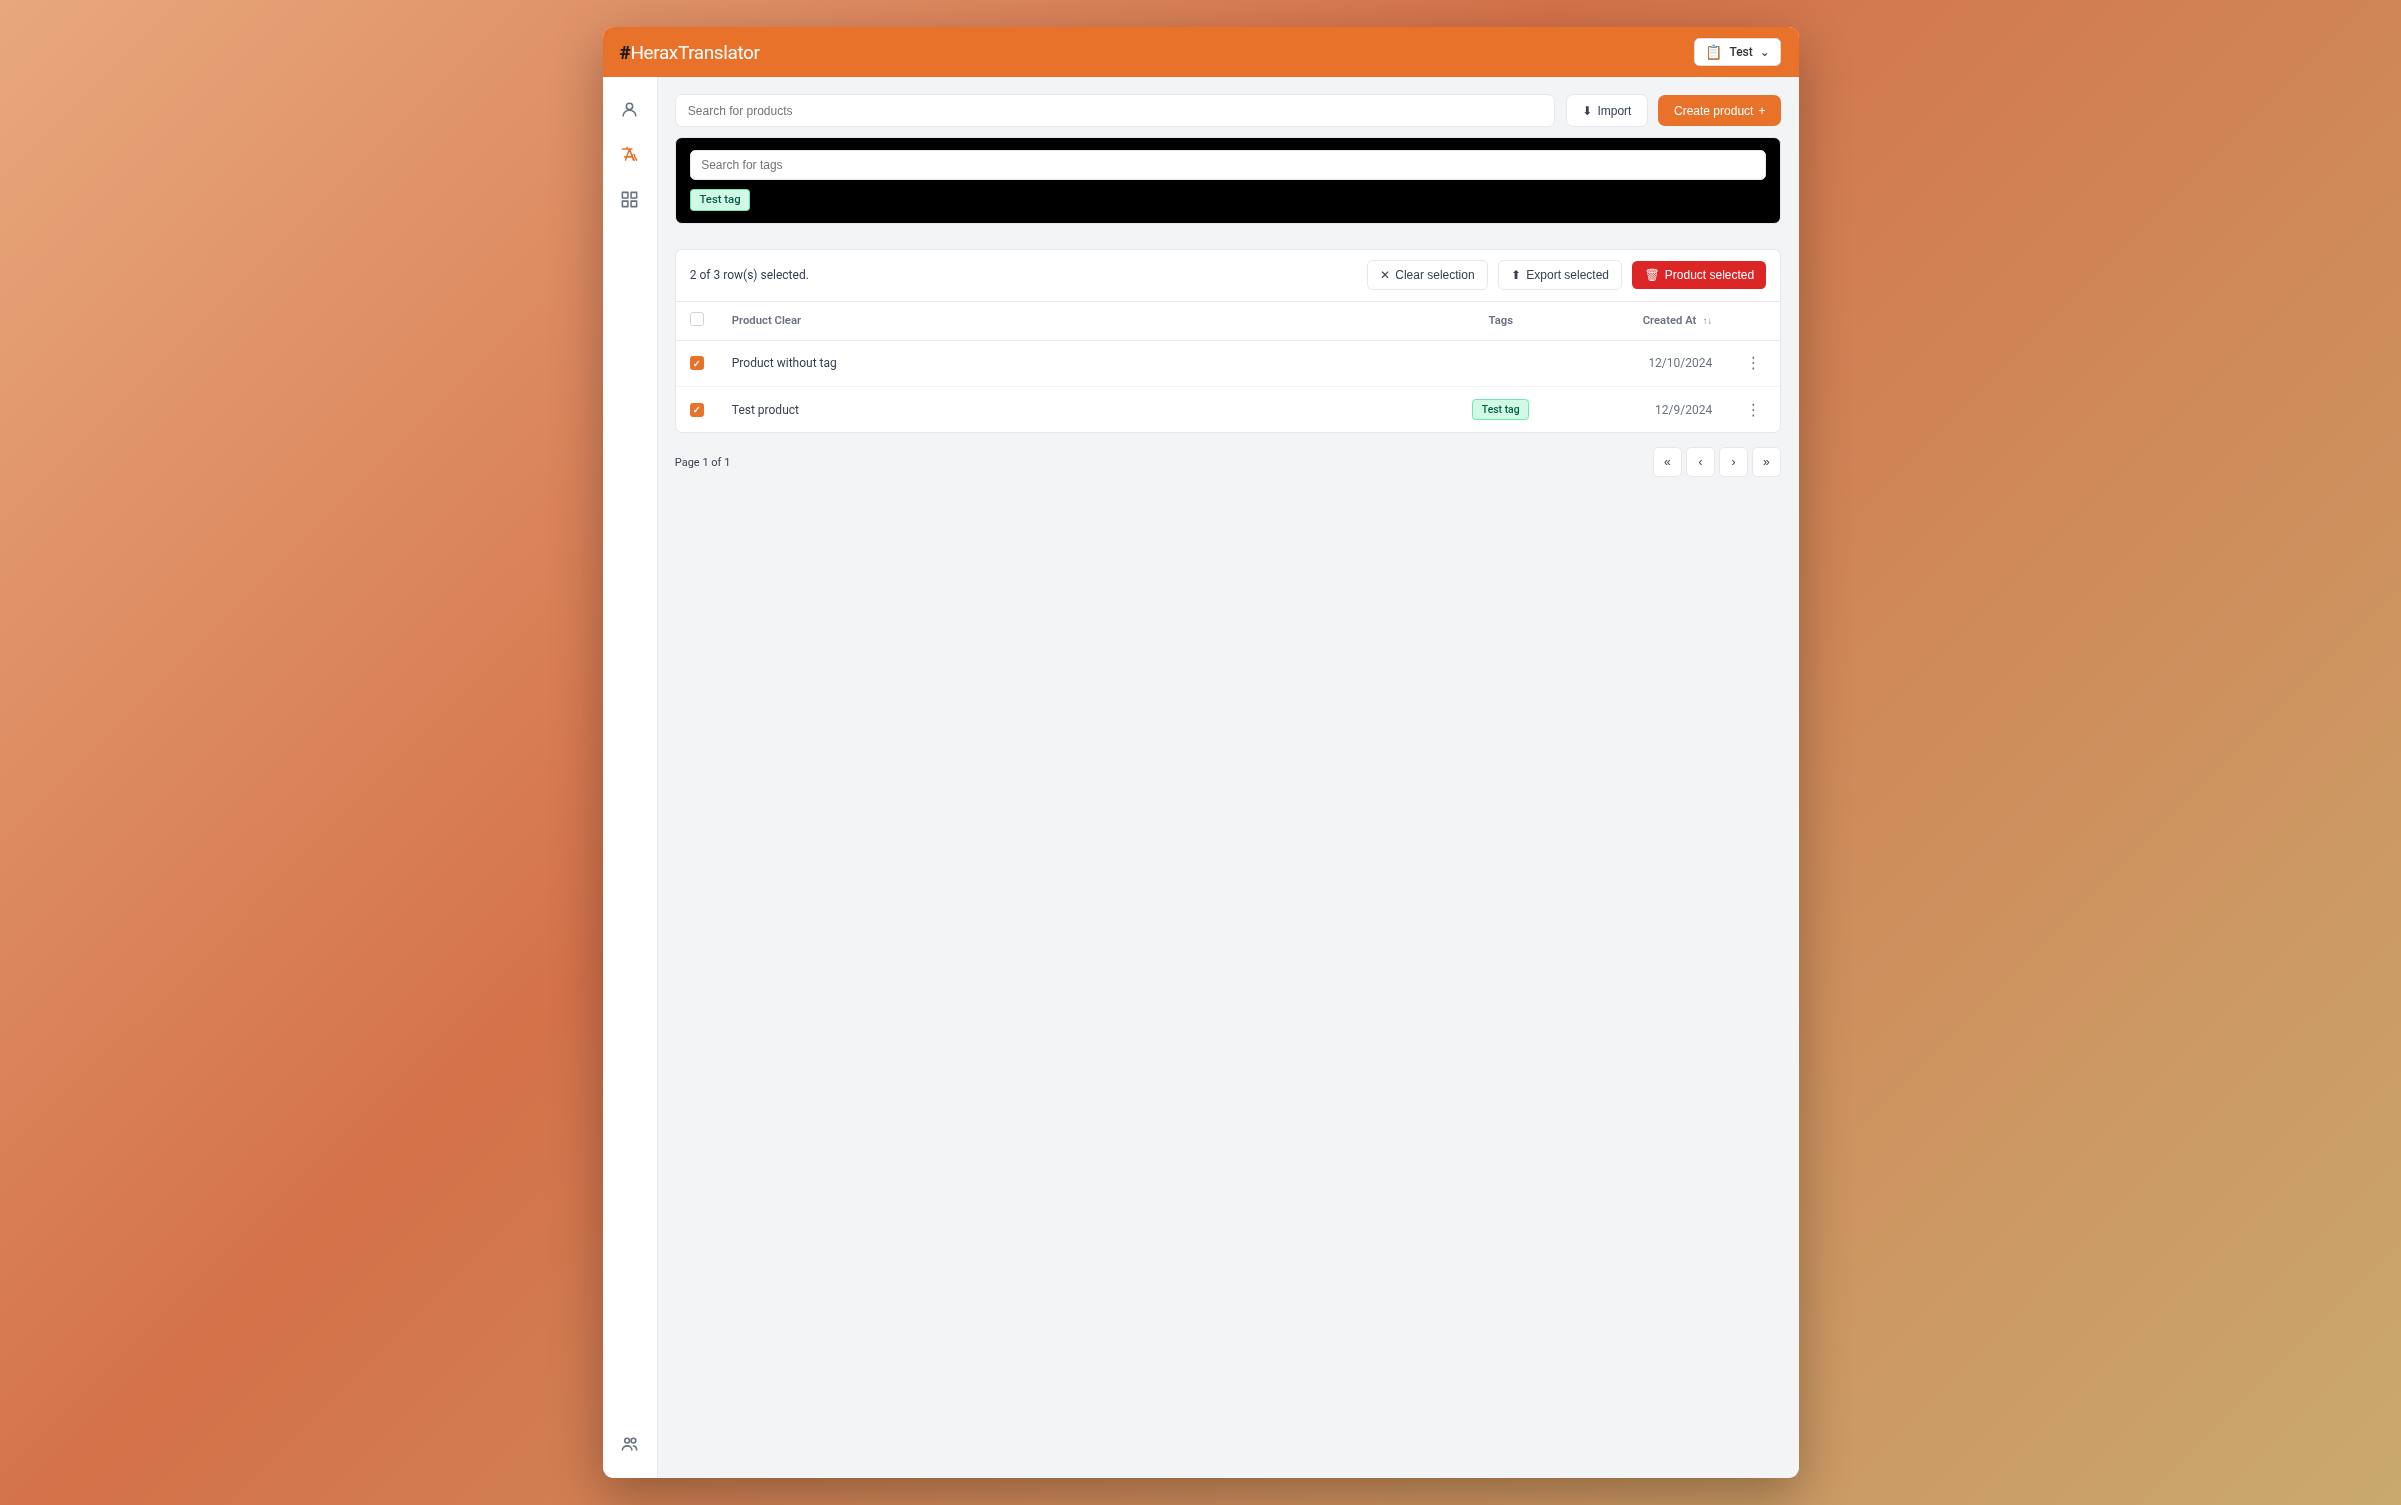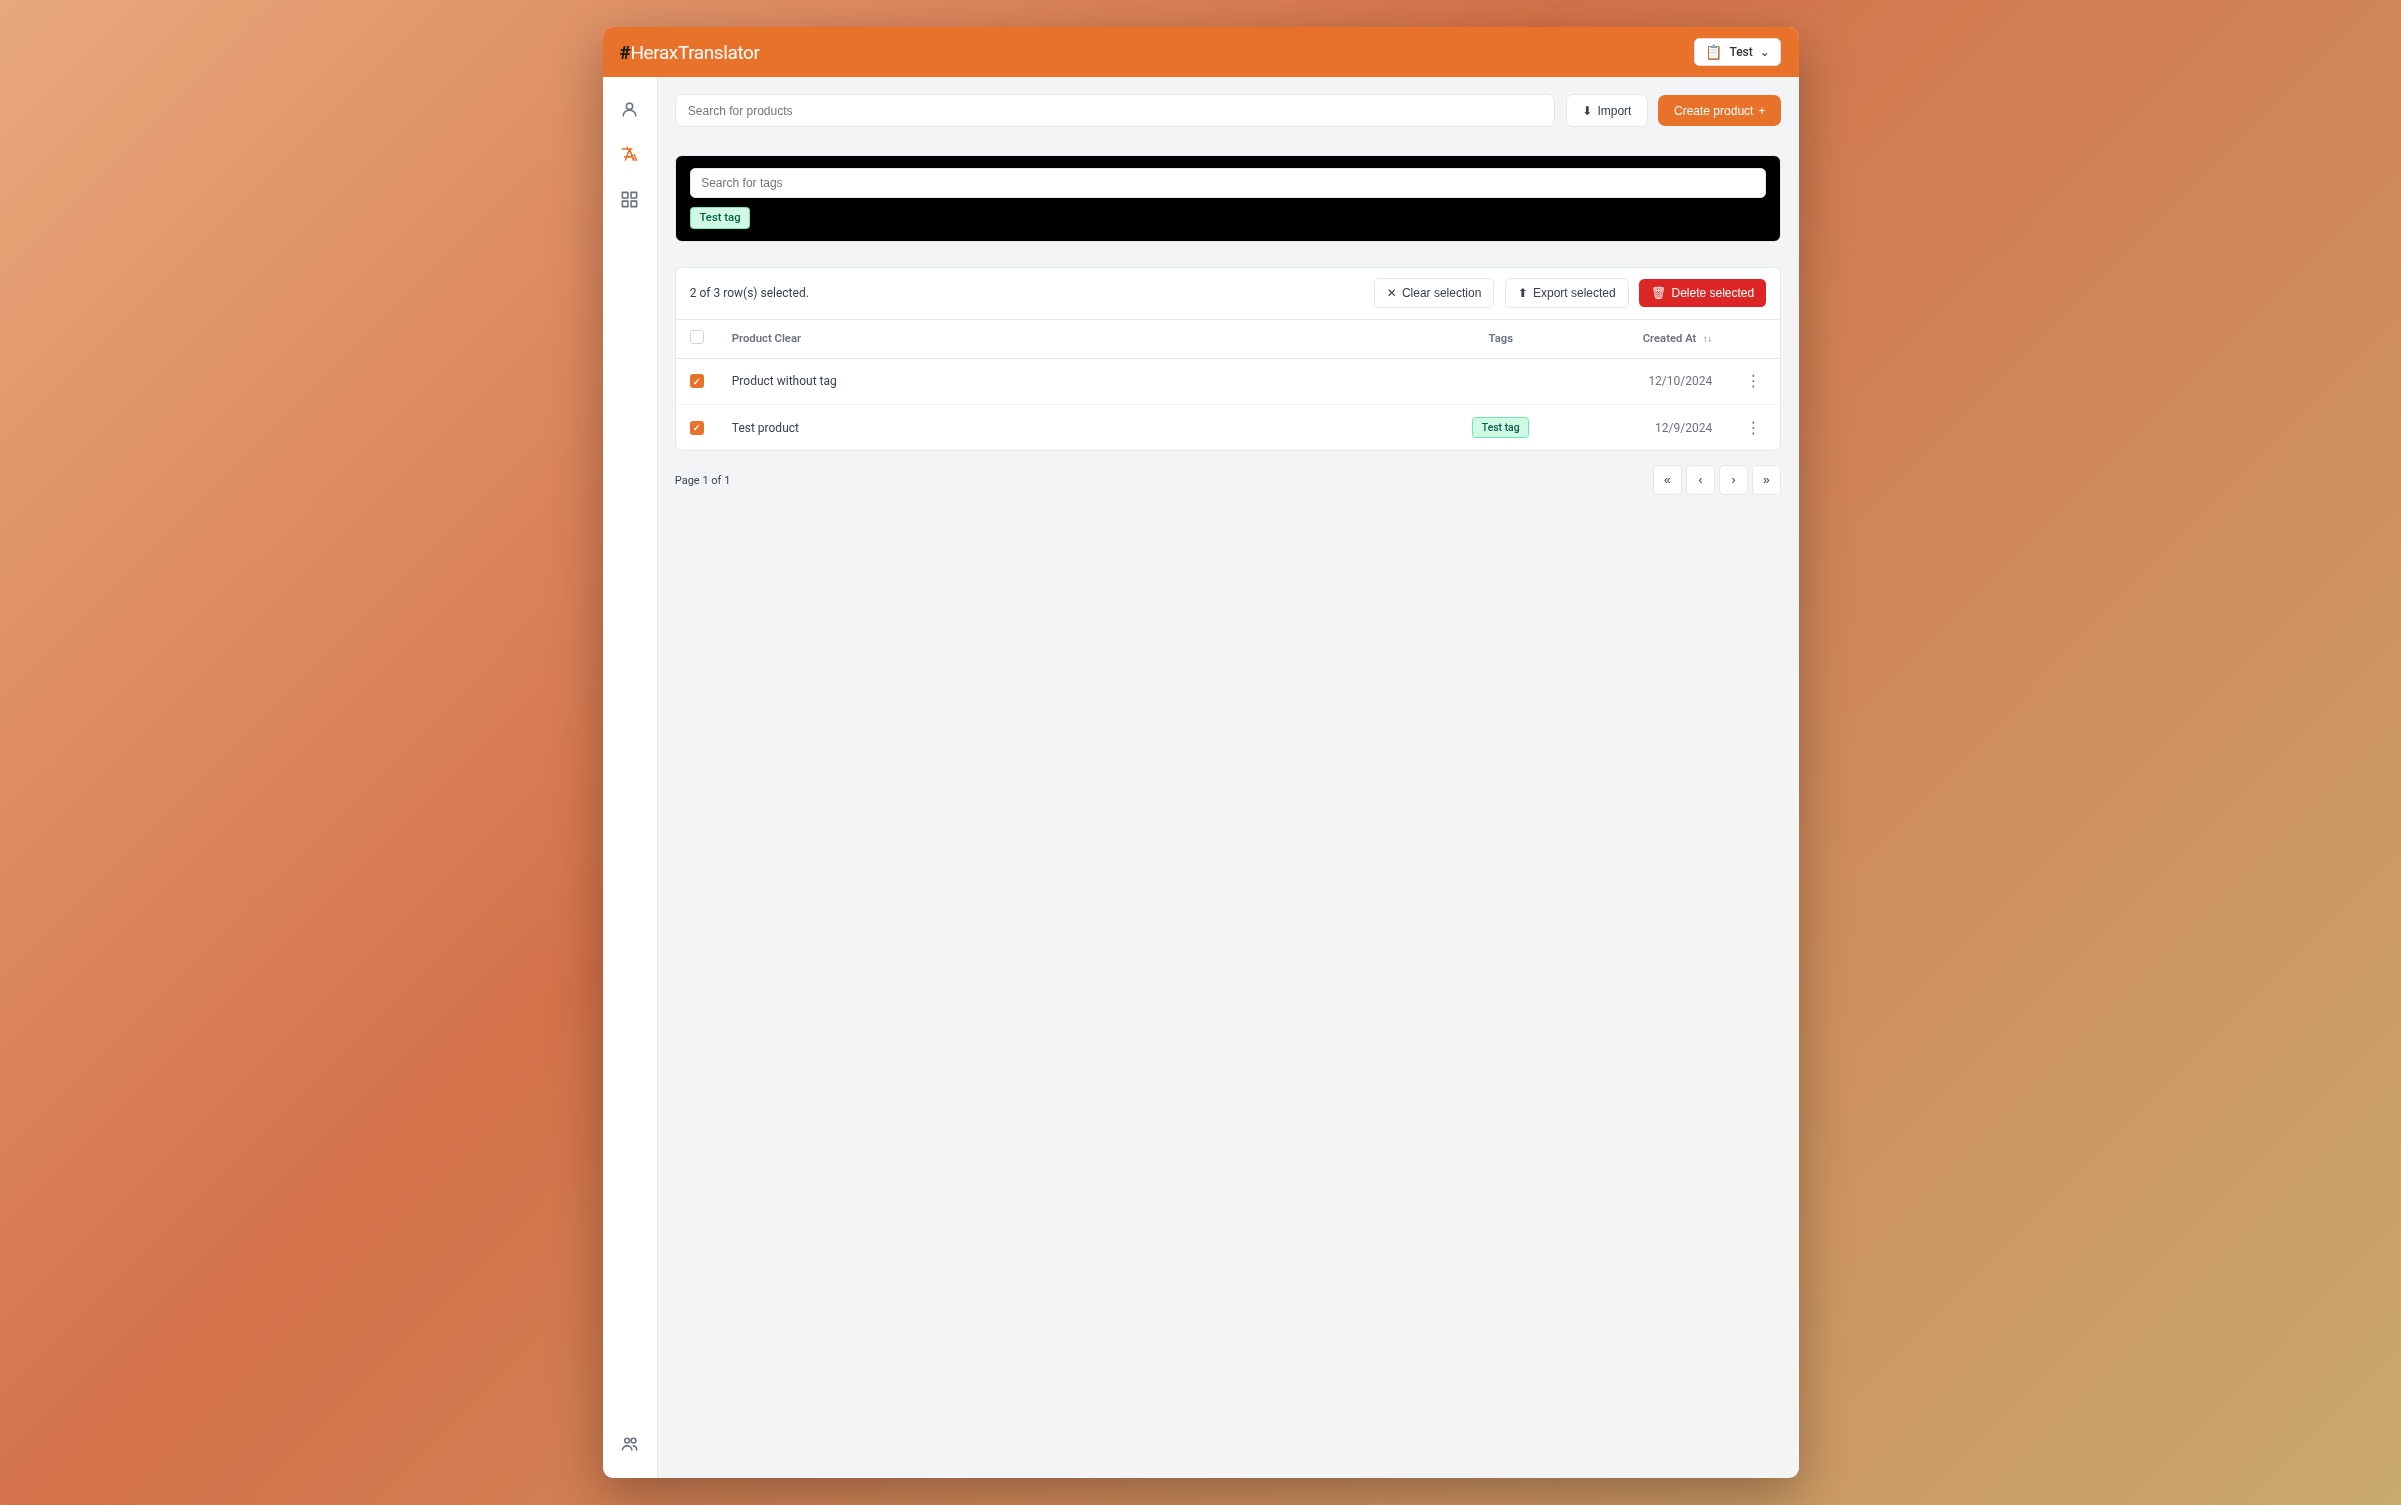--- a/index.html
+++ b/index.html
@@ -91,21 +91,21 @@
     .content {
       flex: 1;
       padding: 17.3px;
       overflow-y: auto;
       background: #f3f4f6;
     }
     
     .top-bar {
       display: flex;
       gap: 10.4px;
-      margin-bottom: 28px;
+      margin-bottom: 10px;
       align-items: center;
     }
     .search-input {
       flex: 1;
       padding: 8.7px 12px;
       border: 0.9px solid #e5e7eb;
       border-radius: 7px;
       font-size: 12px;
       color: #9ca3af;
       background: #fff;
@@ -422,21 +422,21 @@
           <button class="toolbar-btn">
             <span>✕</span>
             <span>Clear selection</span>
           </button>
           <button class="toolbar-btn">
             <span>⬆</span>
             <span>Export selected</span>
           </button>
           <button class="delete-btn">
             <span>🗑</span>
-            <span>Delete selected</span>
+            <span>Product selected</span>
           </button>
         </div>
 
         <table>
           <thead>
             <tr>
               <th class="checkbox-col">
                 <div class="checkbox"></div>
               </th>
               <th class="product-col">

